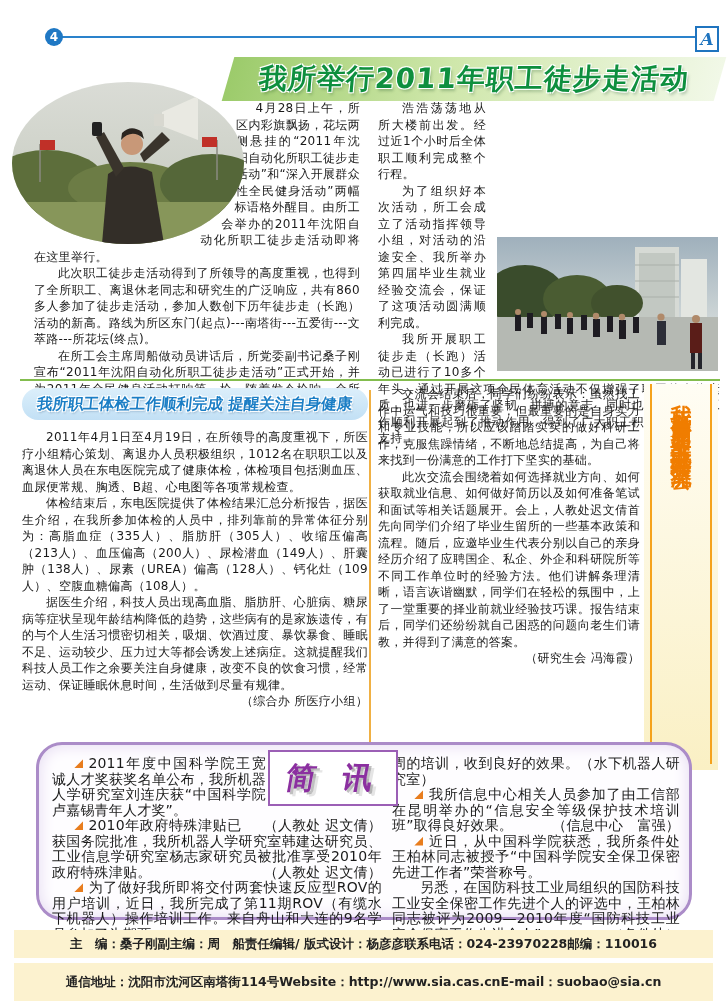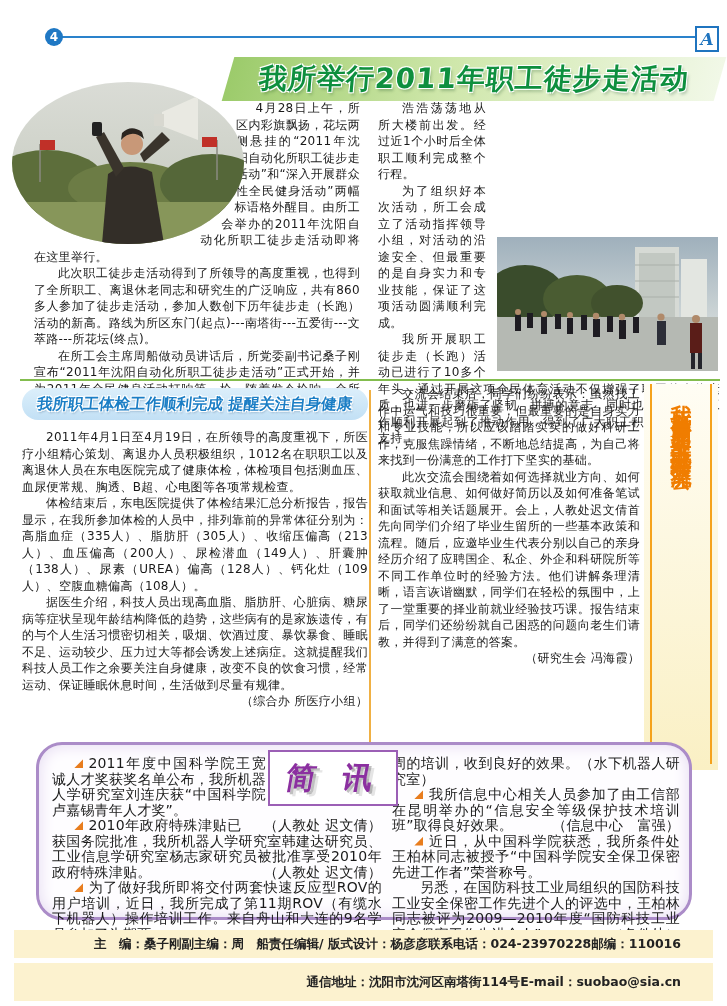--- a/index.html
+++ b/index.html
@@ -71,21 +71,21 @@
   .bi { text-indent:1.6em; }
   .bi-cont { text-indent:0; }
   .bi-sub { text-indent:2em; }
   .tri { display:inline-block; width:9px; height:9px; margin-right:5px; background:#e87d1e;
          clip-path:polygon(100% 0,100% 100%,0 100%); }
   .src { float:right; }
   .jx-spacer { float:right; width:116px; height:58px; }
 
   
   .fbar { position:absolute; left:14px; width:699px; background:#fcf2cf; display:flex; align-items:center;
-          padding:0 32px; font-size:12.5px; font-weight:bold; color:#222; justify-content:flex-end; }
+          padding:0 32px; font-size:12.5px; font-weight:bold; color:#222; justify-content:center; }
   #fbar1 { top:930px; height:28px; }
   #fbar2 { top:963px; height:38px; }
 </style>
 </head>
 <body>
 
 <div id="page">
 
   <div class="pagenum">4</div>
   <div class="head-rule"></div>
@@ -173,34 +173,34 @@
       <rect x="194" y="116" width="4" height="16" fill="#23252c"></rect>
         <rect x="201" y="116" width="4" height="16" fill="#23252c"></rect>
       <rect x="160" y="84" width="9" height="24" fill="#2c2e38"></rect>
       <circle cx="164" cy="80" r="3.6" fill="#b08a6a"></circle>
     </svg>
   </div>
 
   <div id="a1col2" class="art">
     <div class="spc2"></div>
     <p>浩浩荡荡地从所大楼前出发。经过近1个小时后全体职工顺利完成整个行程。</p>
-    <p>为了组织好本次活动，所工会成立了活动指挥领导小组，对活动的沿途安全、但最重要的是自身实力和专业技能，保证了这项活动圆满顺利完成。</p>
+    <p>为了组织好本次活动，所工会成立了活动指挥领导小组，对活动的沿途安全、我所举办第四届毕业生就业经验交流会，保证了这项活动圆满顺利完成。</p>
     <p>我所开展职工徒步走（长跑）活动已进行了10多个年头，通过开展这项全民体育活动不仅增强了职工的身体素质，也进一步磨砺了坚韧、拼搏的意志，同时也为我所科研工作顺利开展起到了推动作用，得到了广大职工积极参与和大力支持。</p>
     <p class="byline">（工会）</p>
   </div>
 
   <div class="green-rule"></div>
   <div class="col-divider"></div>
 
   <div id="a2" class="art">
     <div class="a2-head">
       <span class="a2-title">我所职工体检工作顺利完成 提醒关注自身健康</span>
     </div>
     <p>2011年4月1日至4月19日，在所领导的高度重视下，所医疗小组精心策划、离退办人员积极组织，1012名在职职工以及离退休人员在东电医院完成了健康体检，体检项目包括测血压、血尿便常规、胸透、B超、心电图等各项常规检查。</p>
-    <p>体检结束后，东电医院提供了体检结果汇总分析报告，报告显示，在我所参加体检的人员中，排列靠前的异常体征分别为：高脂血症（335人）、脂肪肝（305人）、收缩压偏高（213人）、血压偏高（200人）、尿检潜血（149人）、肝囊肿（138人）、尿素（UREA）偏高（128人）、钙化灶（109人）、空腹血糖偏高（108人）。</p>
+    <p>体检结束后，东电医院提供了体检结果汇总分析报告，据医生介绍，在我所参加体检的人员中，排列靠前的异常体征分别为：高脂血症（335人）、脂肪肝（305人）、收缩压偏高（213人）、血压偏高（200人）、尿检潜血（149人）、肝囊肿（138人）、尿素（UREA）偏高（128人）、钙化灶（109人）、空腹血糖偏高（108人）。</p>
     <p>据医生介绍，科技人员出现高血脂、脂肪肝、心脏病、糖尿病等症状呈现年龄结构降低的趋势，这些病有的是家族遗传，有的与个人生活习惯密切相关，吸烟、饮酒过度、暴饮暴食、睡眠不足、运动较少、压力过大等都会诱发上述病症。这就提醒我们科技人员工作之余要关注自身健康，改变不良的饮食习惯，经常运动、保证睡眠休息时间，生活做到尽量有规律。</p>
     <p class="byline">（综合办 所医疗小组）</p>
   </div>
 
   <div id="a3" class="art">
     <p>交流会结束后，同学们纷纷表示：虽然找工作中运气和技巧很重要，但最重要的是自身实力和专业技能，所以应该踏踏实实的做好科研工作，克服焦躁情绪，不断地总结提高，为自己将来找到一份满意的工作打下坚实的基础。</p>
     <p>此次交流会围绕着如何选择就业方向、如何获取就业信息、如何做好简历以及如何准备笔试和面试等相关话题展开。会上，人教处迟文倩首先向同学们介绍了毕业生留所的一些基本政策和流程。随后，应邀毕业生代表分别以自己的亲身经历介绍了应聘国企、私企、外企和科研院所等不同工作单位时的经验方法。他们讲解条理清晰，语言诙谐幽默，同学们在轻松的氛围中，上了一堂重要的择业前就业经验技巧课。报告结束后，同学们还纷纷就自己困惑的问题向老生们请教，并得到了满意的答案。</p>
     <p class="byline">（研究生会 冯海霞）</p>
   </div>
 
@@ -228,16 +228,17 @@
 
   <div class="fbar" id="fbar1">
     <span>主　编：桑子刚</span>
     <span>副主编：周　船</span>
     <span>责任编辑/ 版式设计：杨彦彦</span>
     <span>联系电话：024-23970228</span>
     <span>邮编：110016</span>
   </div>
   <div class="fbar" id="fbar2">
     <span>通信地址：沈阳市沈河区南塔街114号</span>
+    <span>Website：http://www.sia.cas.cn</span>
     <span>E-mail：suobao@sia.cn</span>
   </div>
 
 </div>
 
 </body></html>

